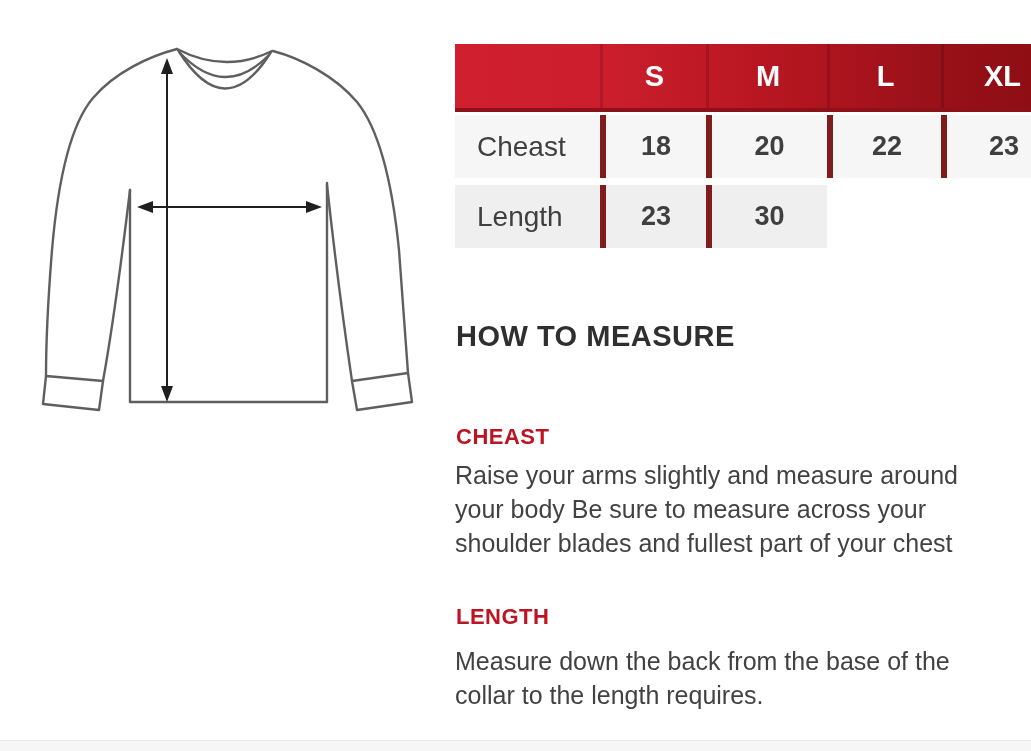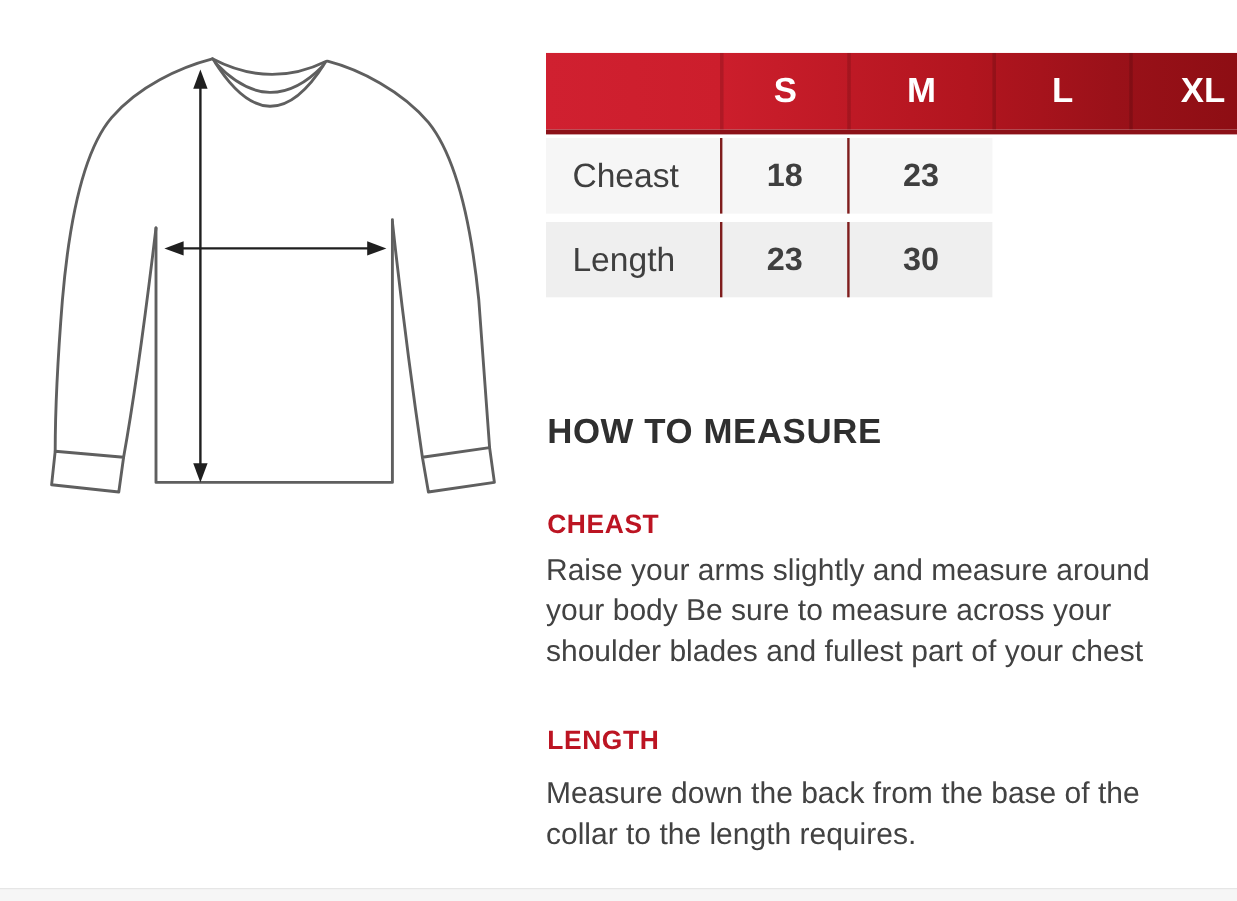--- a/index.html
+++ b/index.html
@@ -27,32 +27,32 @@
     color:#ffffff; font-weight:bold; font-size:29px;
     border-left:3px solid rgba(0,0,0,0.14);
   }
   .t-header .th:first-child { border-left:none; }
   .t-row { height:63px; margin-top:3px; }
   .t-row + .t-row { margin-top:7px; }
   .t-row .cell {
     background:#f6f6f6;
     display:flex; align-items:center; justify-content:center;
     font-size:27px; font-weight:bold; color:#3f3f3f;
-    border-left:2px solid #7f1d1d;
+    border-left:6px solid #7f1d1d;
   }
   .t-row .cell.label {
     justify-content:flex-start; padding-left:22px;
     font-weight:normal; font-size:28px; border-left:none;
   }
   .t-row.alt .cell { background:#efefef; }
 
   
   .htm-title {
     position:absolute; left:456px; top:320px;
-    font-size:29px; font-weight:bold; color:#2f2f2f; letter-spacing:0.5px;margin-top:24px;
+    font-size:29px; font-weight:bold; color:#2f2f2f; letter-spacing:0.5px;
   }
   .sec-heading {
     position:absolute; left:456px;
     font-size:22px; font-weight:bold; color:#bc1422; letter-spacing:0.5px;
   }
   .heading-cheast { top:424px; }
   .heading-length { top:604px; }
   .sec-text {
     position:absolute; left:455px; width:580px;
     font-size:25px; color:#424242; line-height:34px;
@@ -106,20 +106,22 @@
     <div class="t-grid t-header">
       <div class="th"></div>
       <div class="th">S</div>
       <div class="th">M</div>
       <div class="th">L</div>
       <div class="th">XL</div>
     </div>
     <div class="t-grid t-row">
       <div class="cell label">Cheast</div>
       <div class="cell">18</div>
+      <div class="cell">20</div>
+      <div class="cell">22</div>
       <div class="cell">23</div>
     </div>
     <div class="t-grid t-row alt">
       <div class="cell label">Length</div>
       <div class="cell">23</div>
       <div class="cell">30</div>
     </div>
   </div>
 
   <div class="htm-title">HOW TO MEASURE</div>

